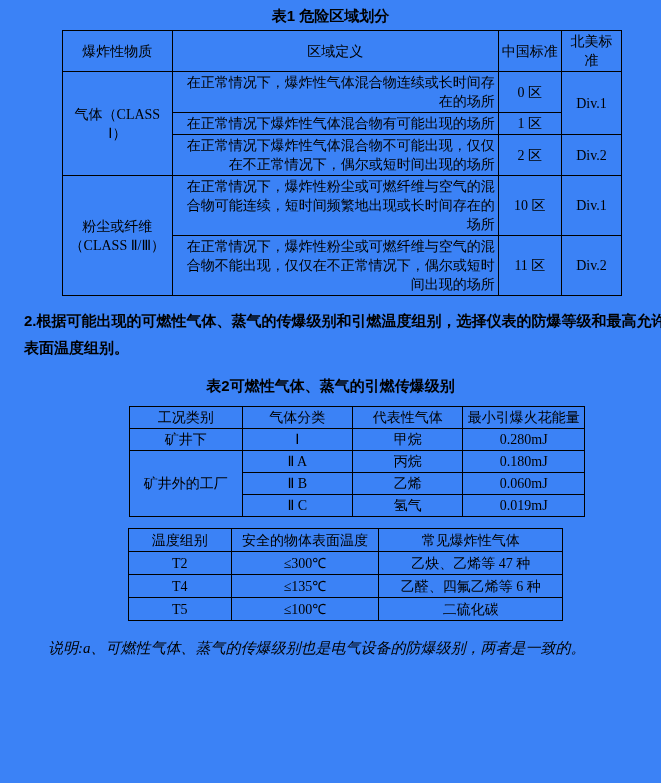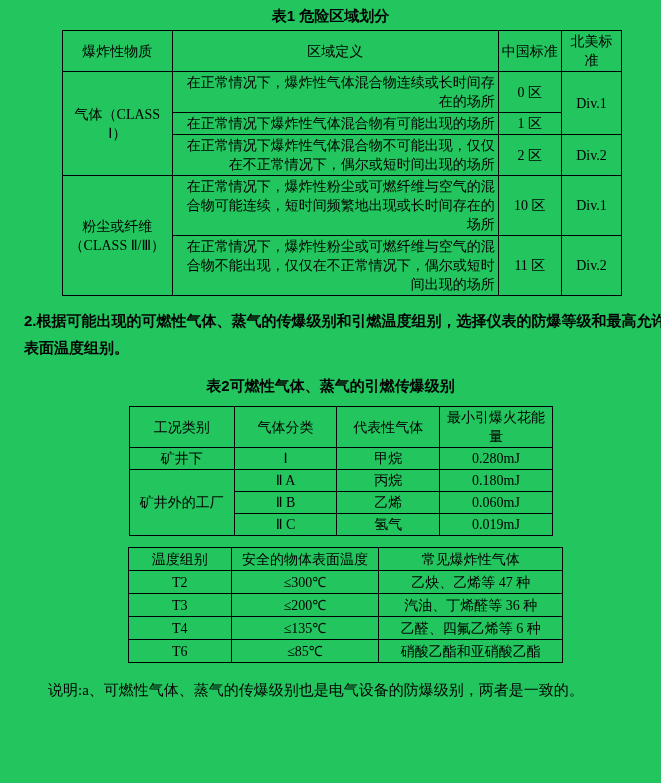--- a/index.html
+++ b/index.html
@@ -1,20 +1,20 @@
 <!DOCTYPE html>
 <html><head>
 <meta charset="utf-8">
 <style>
   html, body { margin: 0; padding: 0; background: #ffffff; }
   .page {
     position: relative;
     width: 661px;
     height: 783px;
-    background: #22c55e;
+    background: #3b82f6;
     color: #000000;
     font-family: "Liberation Serif", serif;
     font-size: 14px;
     overflow: hidden;
   }
   .heading {
     font-family: "Liberation Sans", sans-serif;
     font-weight: bold;
     font-size: 15px;
     line-height: 20px;
@@ -46,37 +46,37 @@
 
   
   .para2 {
     margin: 11px 0 0 24px;
     width: 653px;
     line-height: 27px;
   }
 
   
   .t2-title { margin-top: 15px; }
-  .t2 { margin: 10px 0 0 129px; width: 424px; }
+  .t2 { margin: 10px 0 0 129px; width: 456px; }
   .t2 .c0 { width: 101px; }
   .t2 .c1 { width: 99px; }
   .t2 .c2 { width: 99px; }
   .t2 .c3 { width: 109px; }
   .t2 td, .t2 th { height: 19px; }
 
   
   .t3-title { margin-top: 26px; }
   .t3 { margin: 11px 0 0 128px; width: 435px; padding-left: 13px; }
   .t3 .c0 { width: 100px; }
   .t3 .c1 { width: 144px; }
   .t3 .c2 { width: 179px; }
   .t3 td, .t3 th { height: 20px; }
 
   
-  .note-a { margin: 17px 0 0 48px; font-size: 15px; line-height: 20px; }
+  .note-a { margin: 17px 0 0 48px; font-size: 15px; line-height: 20px; font-style: italic; }
 </style>
 </head>
 <body>
 
 <div class="page">
 
   <div class="heading center t1-title">表1 危险区域划分</div>
 
   <table class="t1">
     <colgroup>
@@ -179,32 +179,27 @@
       <th>温度组别</th>
       <th>安全的物体表面温度</th>
       <th>常见爆炸性气体</th>
     </tr>
     <tr>
       <td>T2</td>
       <td>≤300℃</td>
       <td>乙炔、乙烯等 47 种</td>
     </tr>
     <tr>
-      <td>T3</td>
-      <td>≤200℃</td>
-      <td>汽油、丁烯醛等 36 种</td>
-    </tr>
-    <tr>
       <td>T4</td>
       <td>≤135℃</td>
       <td>乙醛、四氟乙烯等 6 种</td>
     </tr>
     <tr>
-      <td>T6</td>
-      <td>≤85℃</td>
-      <td>硝酸乙酯和亚硝酸乙酯</td>
+      <td>T5</td>
+      <td>≤100℃</td>
+      <td>二硫化碳</td>
     </tr>
   </tbody>
     </table>
 
   <div class="note-a">说明:a、可燃性气体、蒸气的传爆级别也是电气设备的防爆级别，两者是一致的。</div>
 
 </div>
 
 </body></html>

